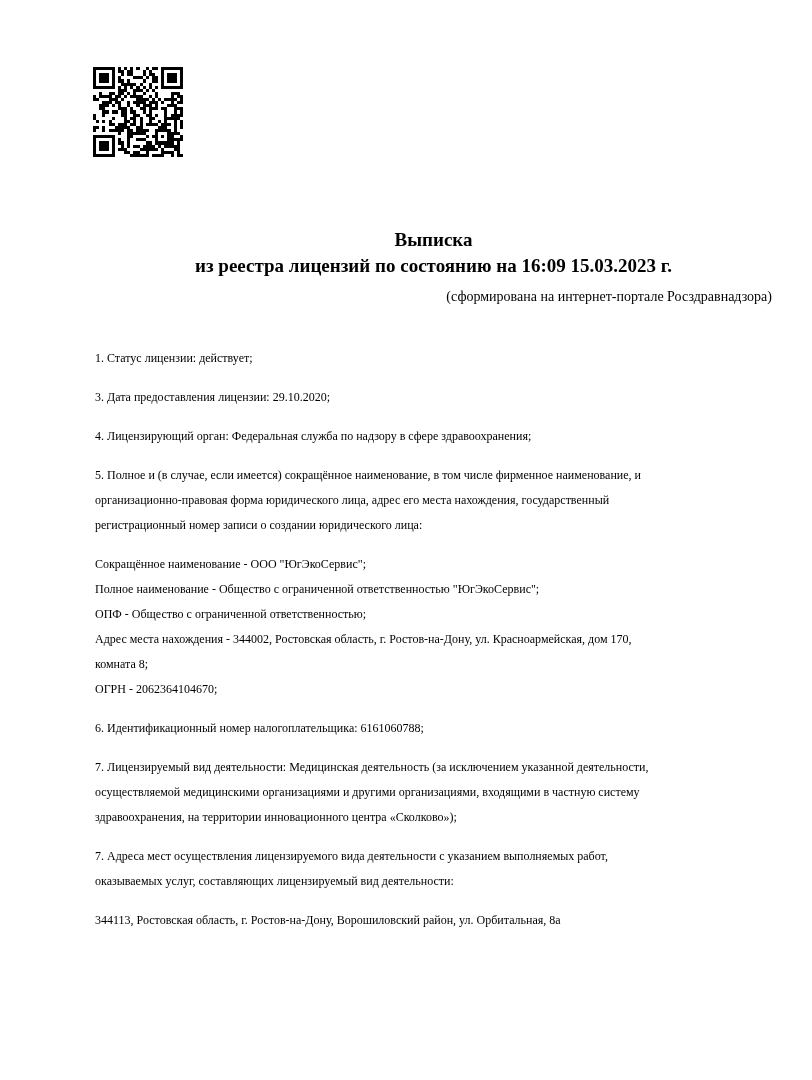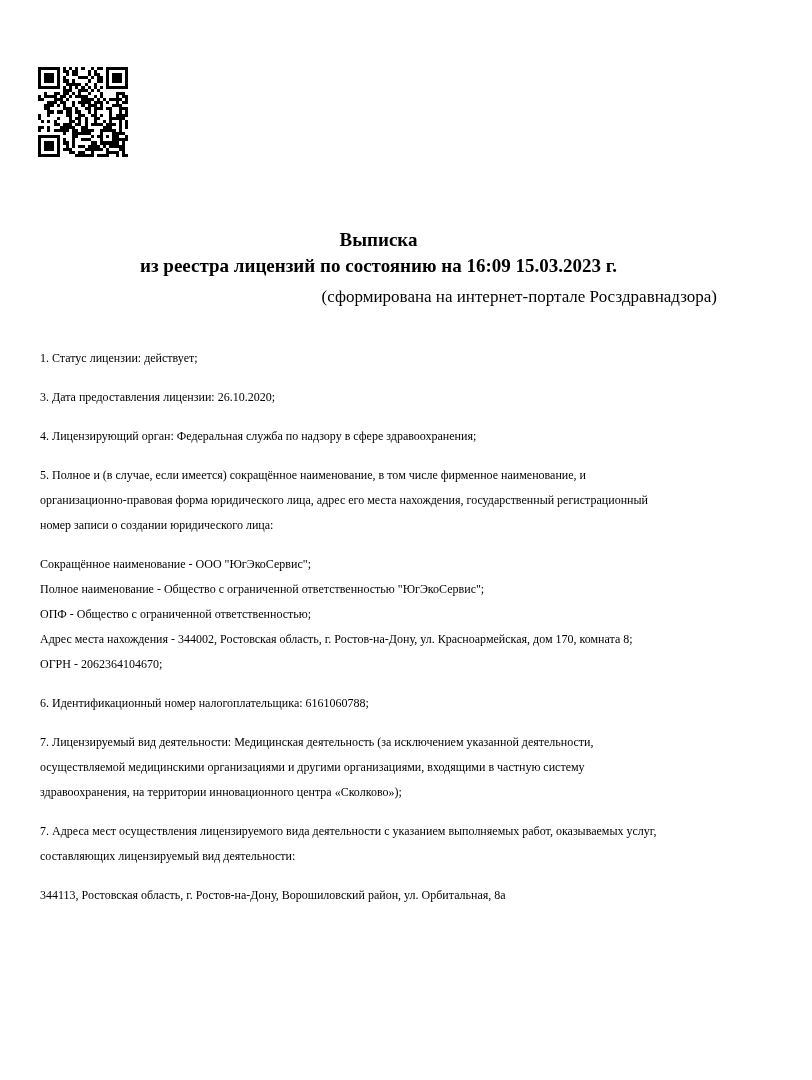--- a/index.html
+++ b/index.html
@@ -12,41 +12,41 @@
     height: 1080px;
     font-family: "Liberation Serif", "DejaVu Serif", serif;
     color: #000000;
     position: relative;
     overflow: hidden;
   }
   .page {
     box-sizing: border-box;
     width: 704px;
     height: 1080px;
-    padding: 67px 40px 0 40px;
+    padding: 67px 40px 0 95px;
   }
   .qr {
     display: block;
     width: 90px;
     height: 90px;
     margin-left: -2px;
   }
   .title-block {
     width: 677px;
     margin-top: 70px;
     text-align: center;
     font-weight: bold;
     font-size: 19px;
     line-height: 26px;
   }
   .subtitle {
     width: 677px;
     margin-top: 9px;
     text-align: right;
-    font-size: 17px;
+    font-size: 14px;
     line-height: 18px;
   }
   .doc-body {
     margin-top: 40px;
     max-width: 652px;
     font-size: 12px;
     line-height: 25px;
   }
   .para {
     margin: 0 0 14px 0;
@@ -513,21 +513,21 @@
     <div>из реестра лицензий по состоянию на 16:09 15.03.2023 г.</div>
   </div>
 
   <div class="subtitle">(сформирована на интернет-портале Росздравнадзора)</div>
 
   <div class="doc-body">
       <div class="para">
         <div class="line">1. Статус лицензии: действует;</div>
       </div>
       <div class="para">
-        <div class="line">3. Дата предоставления лицензии: 26.10.2020;</div>
+        <div class="line">3. Дата предоставления лицензии: 29.10.2020;</div>
       </div>
       <div class="para">
         <div class="line">4. Лицензирующий орган: Федеральная служба по надзору в сфере здравоохранения;</div>
       </div>
       <div class="para">
         <div class="line">5. Полное и (в случае, если имеется) сокращённое наименование, в том числе фирменное наименование, и организационно-правовая форма юридического лица, адрес его места нахождения, государственный регистрационный номер записи о создании юридического лица:</div>
       </div>
       <div class="para">
         <div class="line">Сокращённое наименование - ООО "ЮгЭкоСервис";</div>
         <div class="line">Полное наименование - Общество с ограниченной ответственностью "ЮгЭкоСервис";</div>

